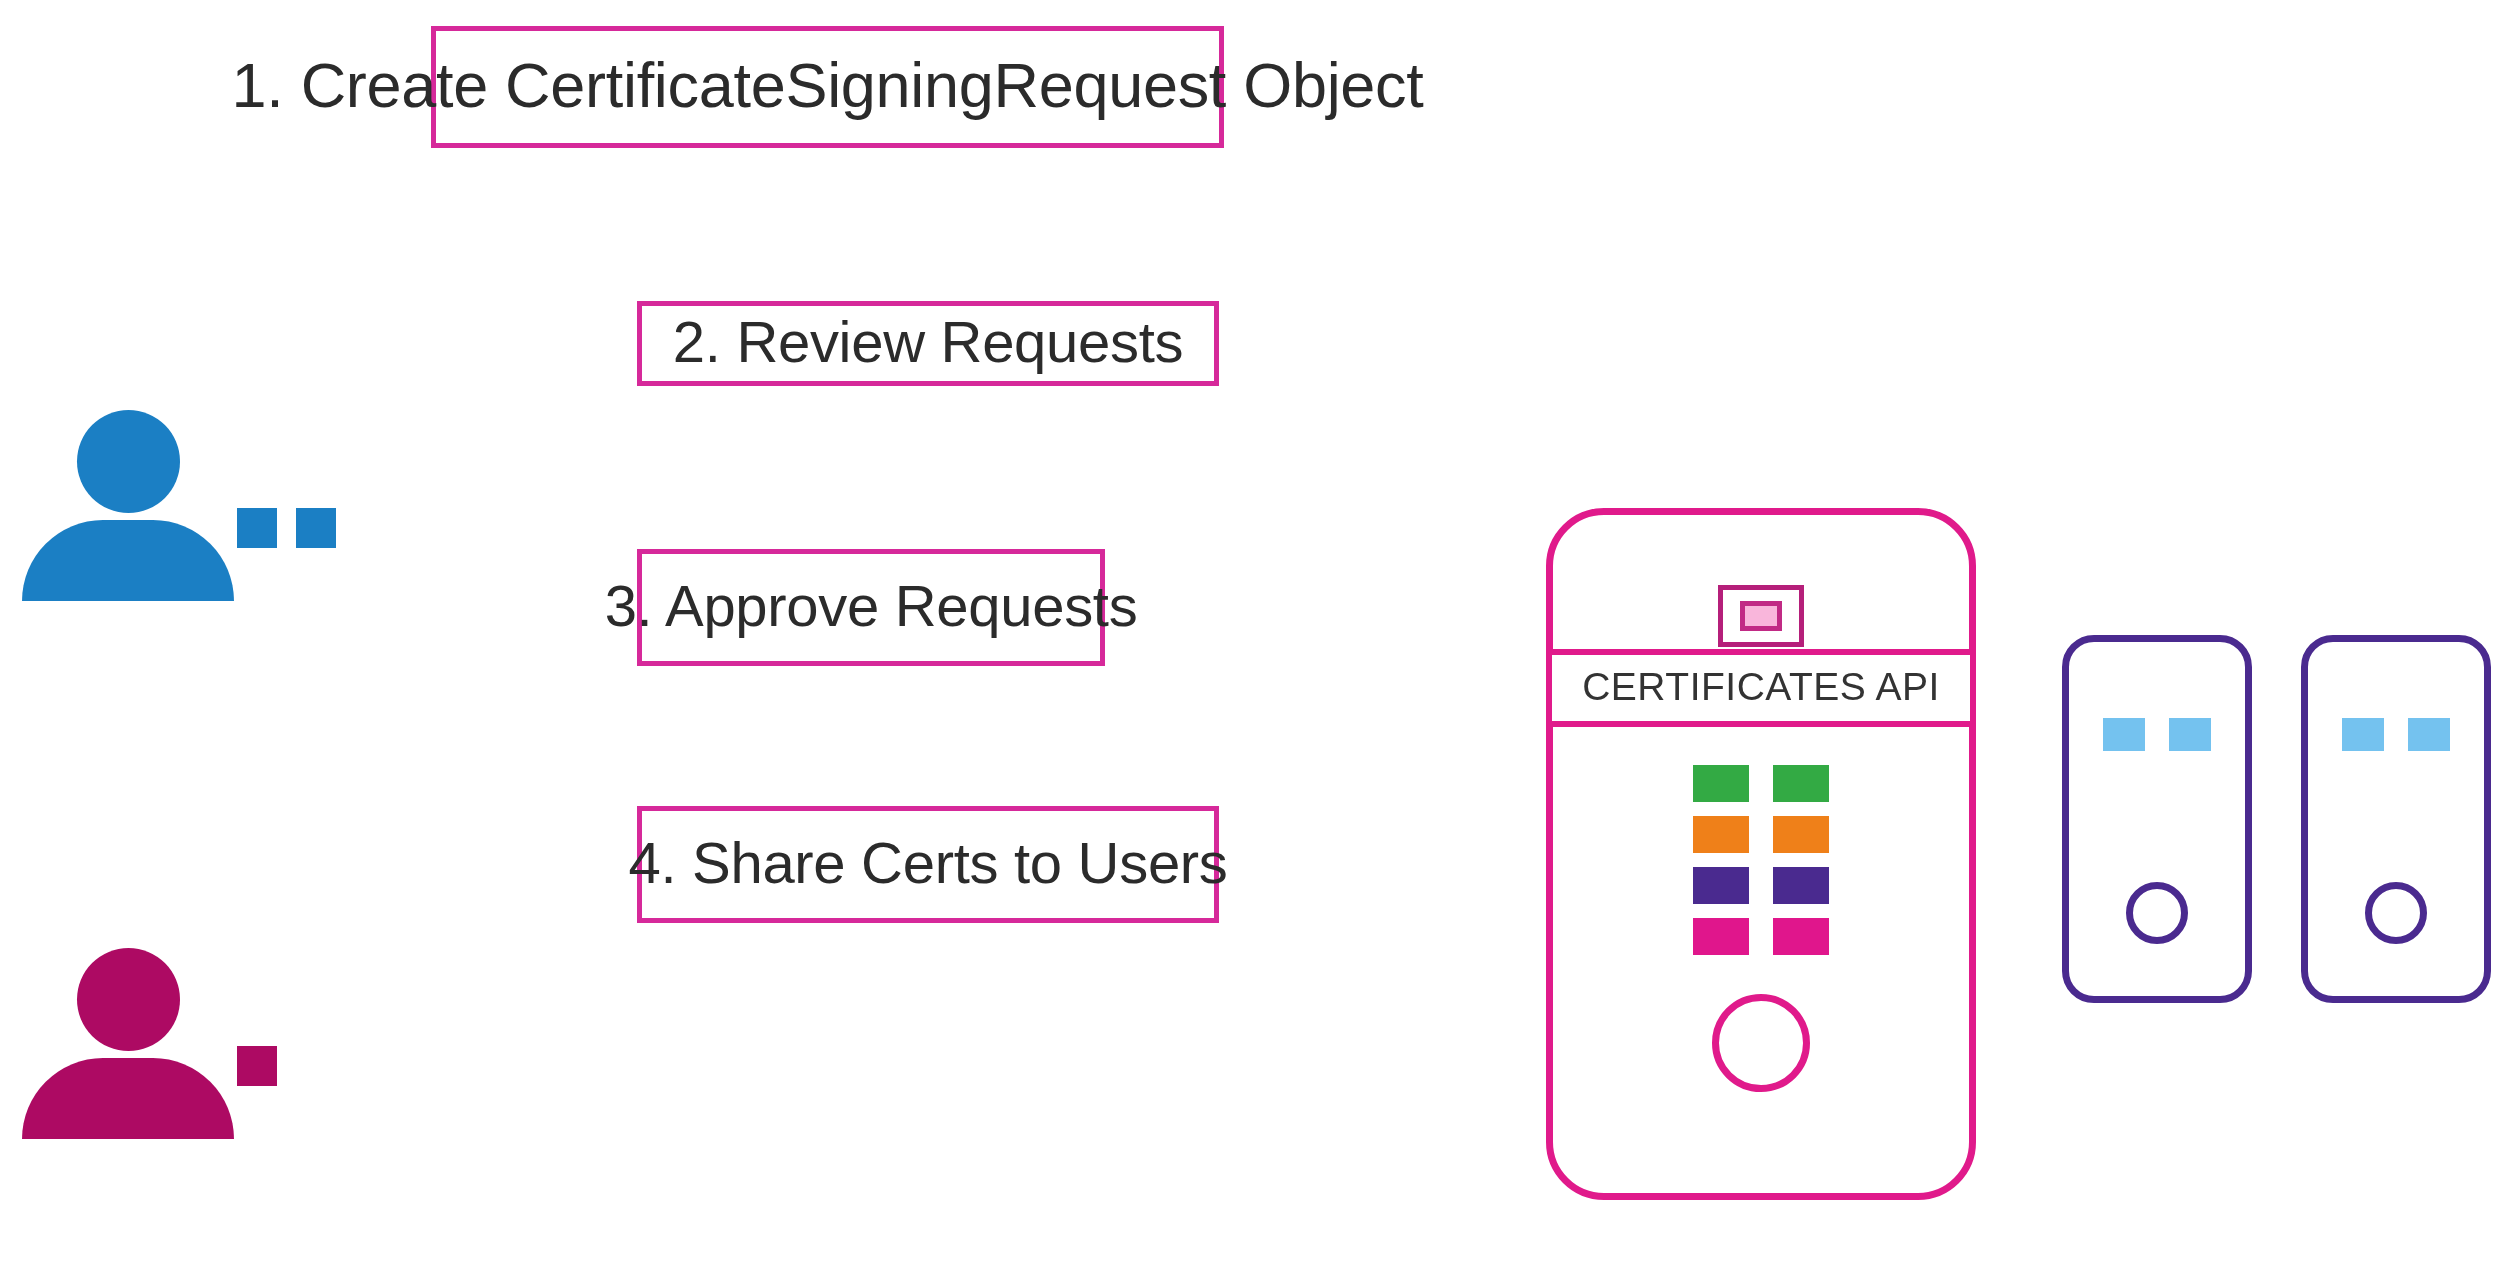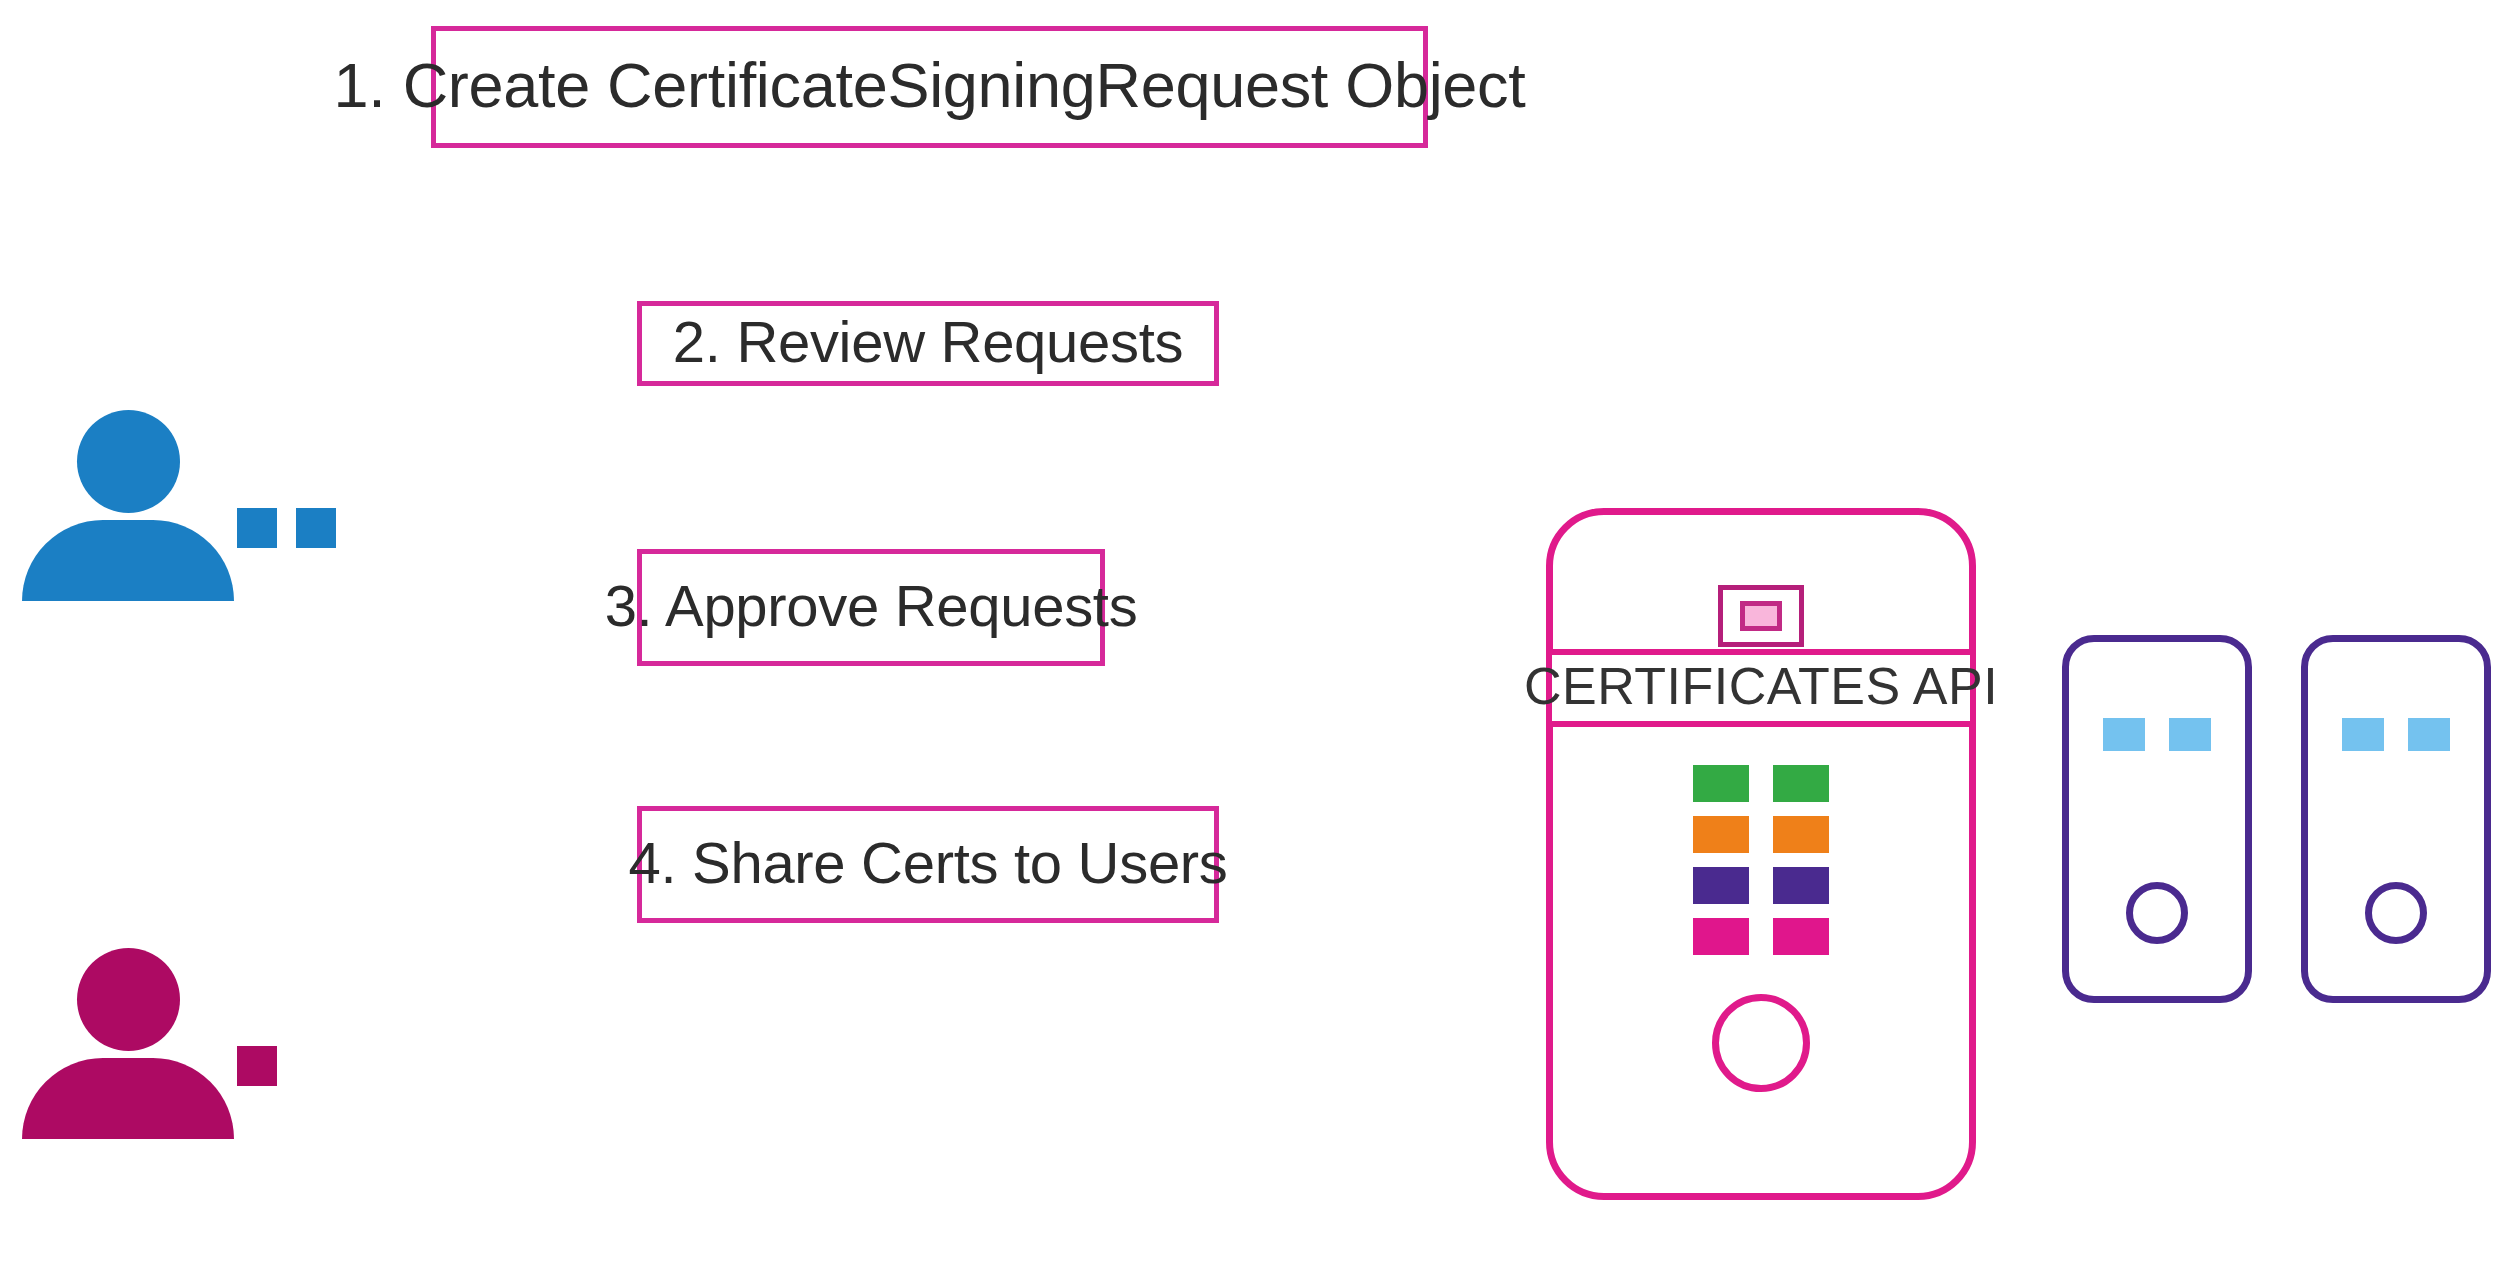--- a/index.html
+++ b/index.html
@@ -33,21 +33,21 @@
     font-weight: 400;
     letter-spacing: -0.3px;
     white-space: nowrap;
   }
   .step-box .step-label {
     display: block;
     line-height: 1;
     padding-bottom: 4px;
   }
 
-  #step-1 { left: 431px; top: 26px;  width: 997px; height: 122px; font-size: 63px; }
+  #step-1 { left: 431px; top: 26px;  width: 793px; height: 122px; font-size: 63px; }
   #step-2 { left: 637px; top: 301px; width: 582px; height: 85px; font-size: 58px; }
   #step-3 { left: 637px; top: 549px; width: 468px; height: 117px; font-size: 58px; }
   #step-4 { left: 637px; top: 806px; width: 582px; height: 117px; font-size: 58px; }
 
   
   .person {
     position: absolute;
   }
   .person .head {
     position: absolute;
@@ -115,21 +115,21 @@
     height: 78px;
     box-sizing: border-box;
     border: 6px solid #e01a8b;
     background: #ffffff;
     display: flex;
     align-items: center;
     justify-content: center;
   }
   #device-api-banner .banner-label {
     font-family: "Liberation Sans", sans-serif;
-    font-size: 52px;
+    font-size: 39px;
     color: #333333;
     letter-spacing: 0.5px;
     line-height: 1;
     padding-bottom: 4px;
     white-space: nowrap;
   }
   #device-tile-grid {
     position: absolute;
     left: 50%;
     transform: translateX(-50%);

